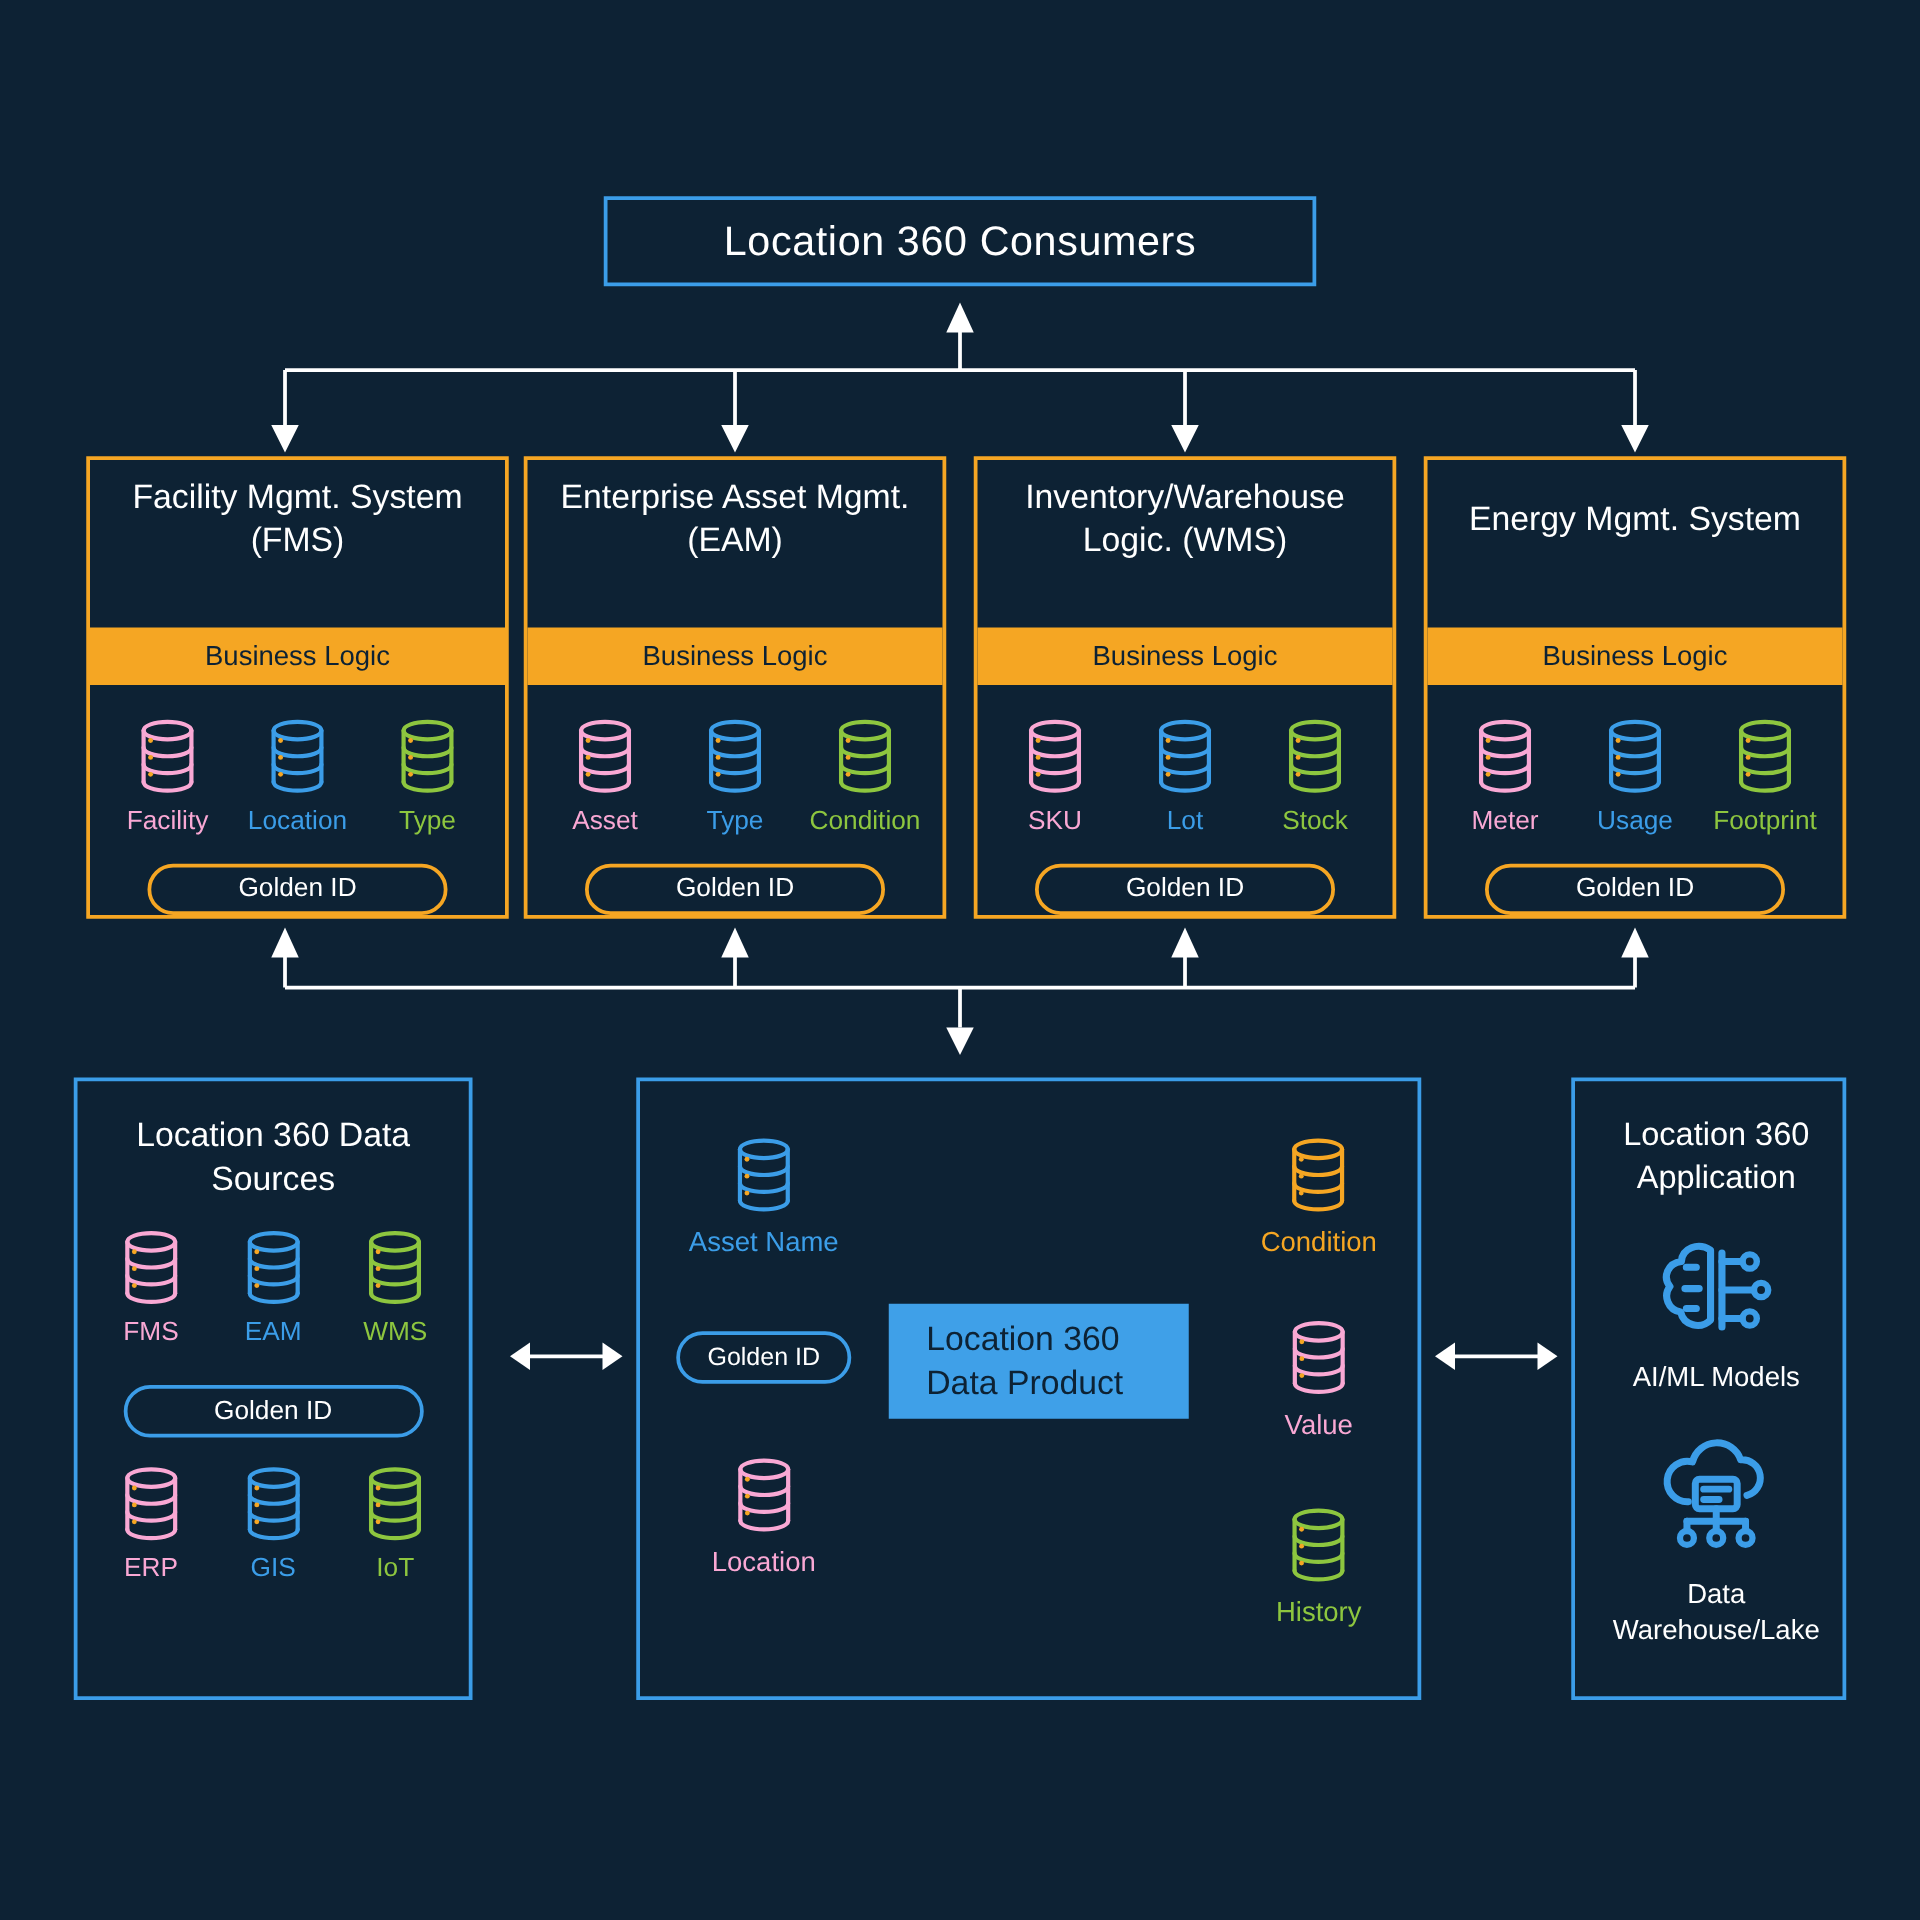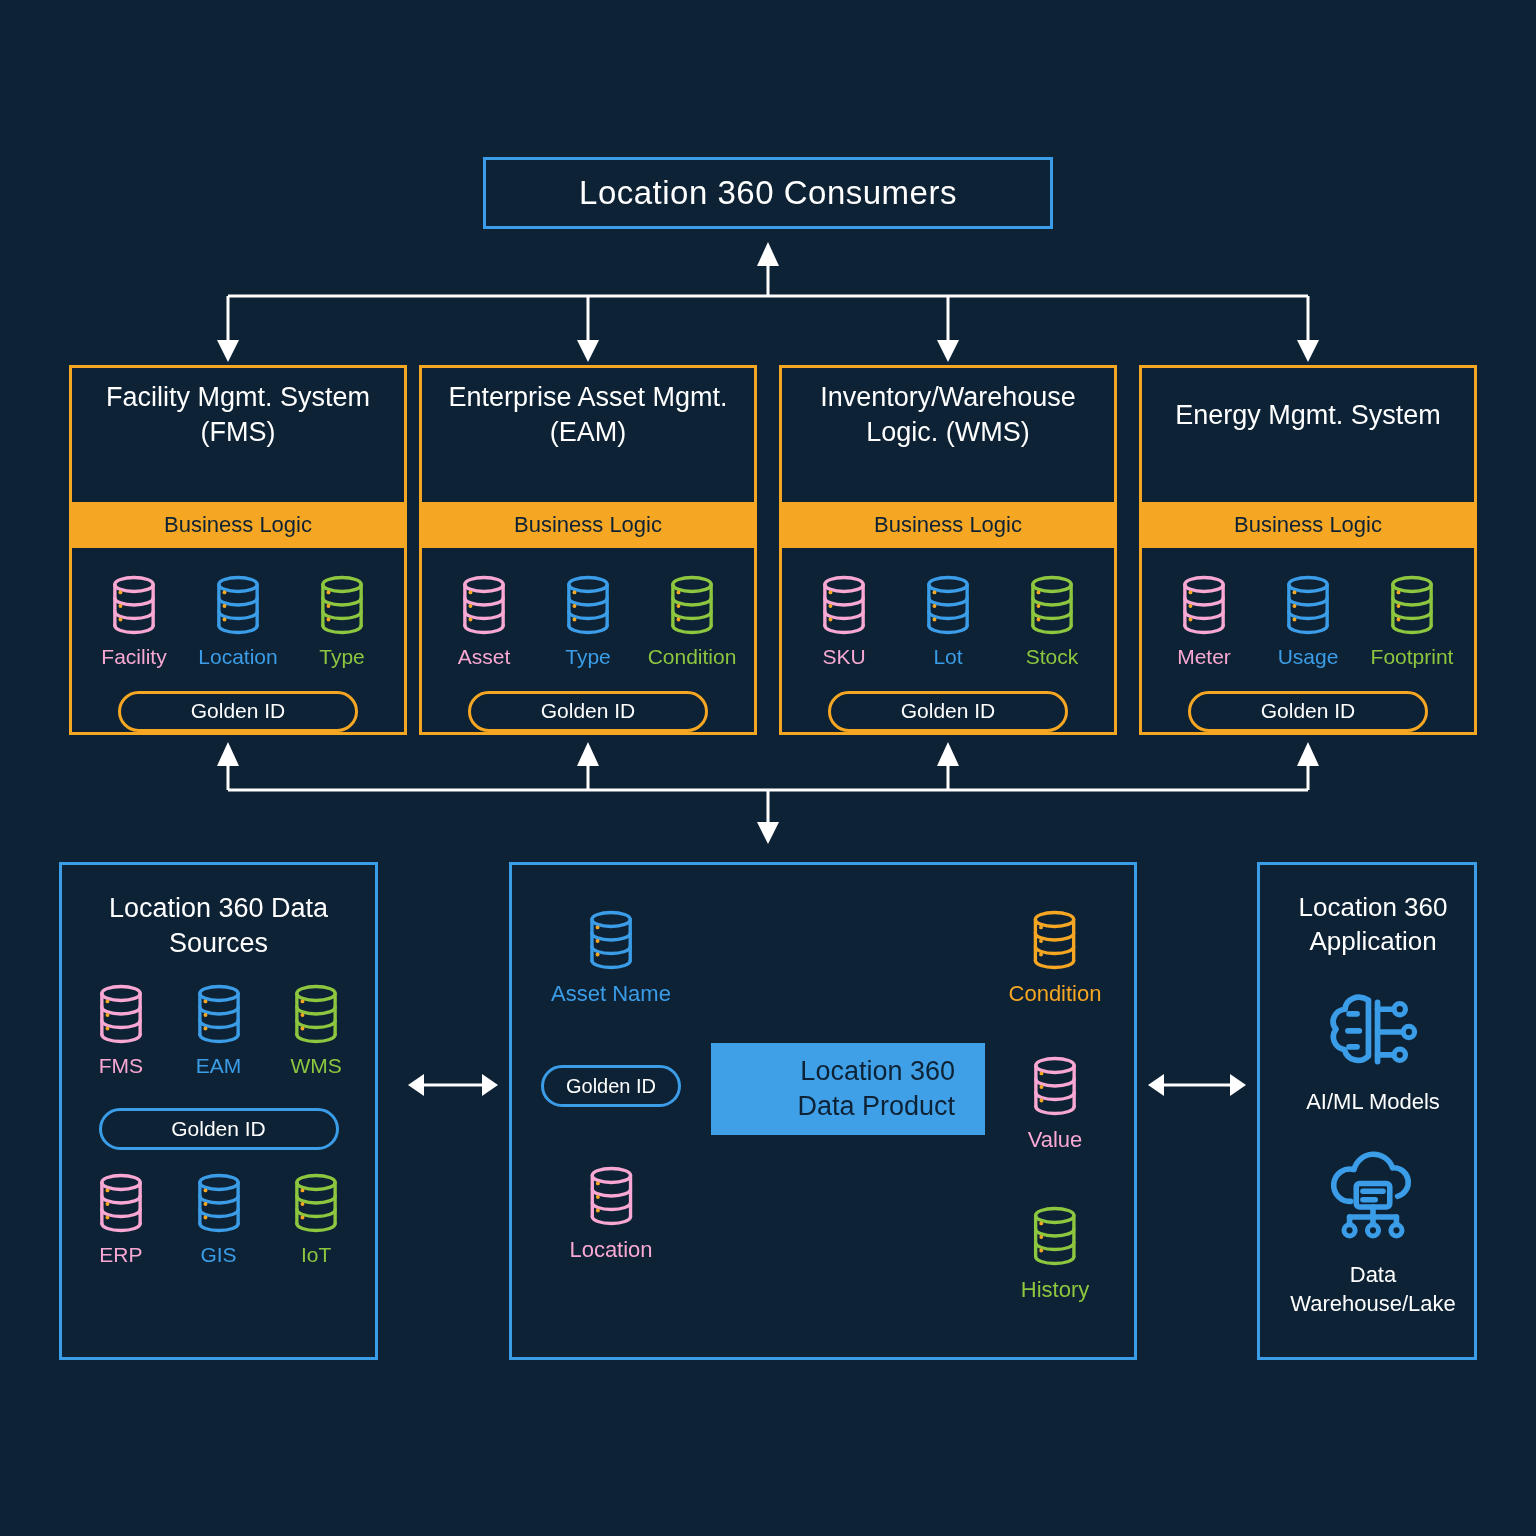--- a/index.html
+++ b/index.html
@@ -37,21 +37,21 @@
   .sources{left:59px;top:862px;width:319px;height:498px;display:flex;flex-direction:column;}
   .src-title{padding:26px 24px 0;text-align:center;font-size:27px;line-height:1.3;}
   .sources .db-row{padding-top:22px;}
   .sources .pill{margin-top:30px;}
 
   .product{left:509px;top:862px;width:628px;height:498px;}
   .dp-item{position:absolute;display:flex;flex-direction:column;align-items:center;gap:10px;transform:translateX(-50%);}
   .dp-item svg{width:56px;height:62px;display:block;}
   .dp-label{font-size:22px;white-space:nowrap;}
   .dp-pill{position:absolute;transform:translateX(-50%);width:140px;height:42px;border:3px solid var(--blue);border-radius:22px;font-size:20px;display:flex;align-items:center;justify-content:center;}
-  .dp-center{position:absolute;left:199px;top:178px;width:274px;height:92px;background:var(--product-fill);color:var(--bg);display:flex;align-items:center;justify-content:center;text-align:right;font-size:27px;line-height:1.3;padding:0 30px;}
+  .dp-center{position:absolute;left:199px;top:178px;width:240px;height:92px;background:var(--product-fill);color:var(--bg);display:flex;align-items:center;justify-content:center;text-align:left;font-size:27px;line-height:1.3;padding:0 30px;}
 
   .application{left:1257px;top:862px;width:220px;height:498px;display:flex;flex-direction:column;align-items:center;padding-left:12px;}
   .app-title{padding:26px 14px 0;text-align:center;font-size:26px;line-height:1.3;}
   .app-icon{color:var(--blue);}
   .app-icon.aiml{width:96px;height:82px;margin-top:32px;}
   .app-icon.dwh{width:108px;height:96px;margin-top:34px;}
   .app-label{margin-top:15px;font-size:22px;text-align:center;line-height:1.3;padding:0 10px;}
 </style>
 </head>
 <body>

